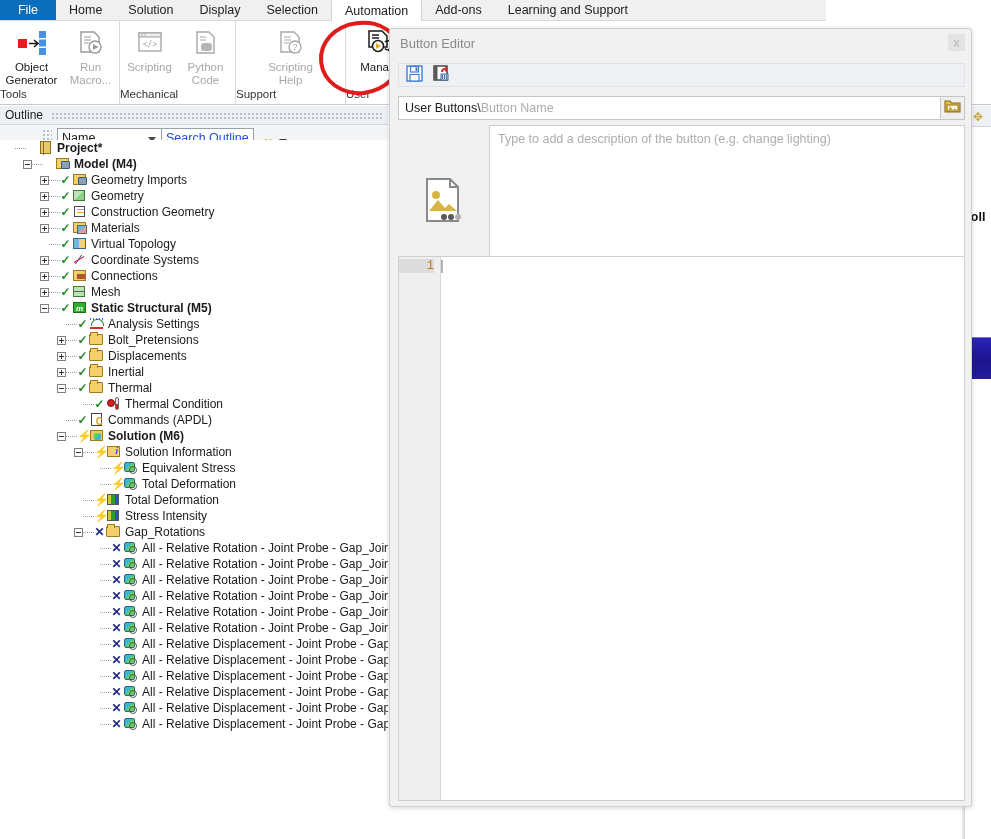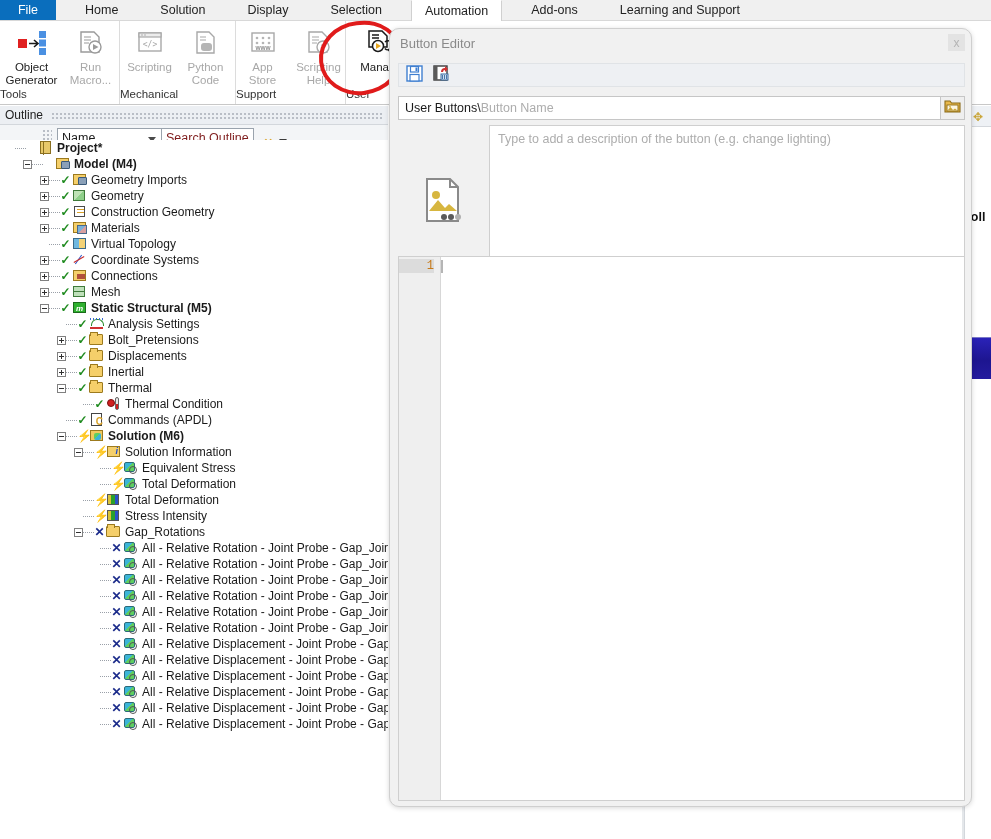--- a/index.html
+++ b/index.html
@@ -9,24 +9,24 @@
     background: #ffffff;
     font-family: "Liberation Sans", sans-serif;
     font-size: 12px;
     color: #1a1a1a;
     overflow: hidden;
   }
   #app { position: relative; width: 991px; height: 839px; }
 
   
   .tabstrip {
-    position: absolute; left: 0; top: 0; width: 991px; height: 21px;
+    position: absolute; left: 0; top: 0; width: 826px; height: 21px;
     background: #f0f0f0;
     border-bottom: 1px solid #d8d8d8;
-    display: flex; align-items: stretch; gap: 16px;
+    display: flex; align-items: stretch;
   }
   .tab {
     display: flex; align-items: center; justify-content: center;
     padding: 0 13px; font-size: 12.5px; color: #222;
     cursor: default; white-space: nowrap;
   }
   .tab.file {
     background: #0a6ebd; color: #fff; min-width: 56px; font-weight: 400;
   }
   .tab.active {
@@ -102,21 +102,21 @@
   }
   .combo .caret {
     position: absolute; right: 5px; top: 8px;
     border-left: 4px solid transparent; border-right: 4px solid transparent;
     border-top: 5px solid #4a4a4a;
   }
   .srch {
     width: 92px; height: 20px; background: #fff;
     border: 1px solid #9aa3ad; border-left: none;
     display: flex; align-items: center; padding-left: 4px;
-    font-size: 12.5px; color: #7f1d1d;
+    font-size: 12.5px; color: #1d4ed8;
   }
   .chev {
     margin-left: 8px; color: #d9a227; font-size: 15px; line-height: 10px;
     font-weight: bold;
   }
   .minicaret {
     margin-left: 4px; margin-top: 6px;
     border-left: 4px solid transparent; border-right: 4px solid transparent;
     border-top: 5px solid #3a3a3a;
   }
@@ -343,21 +343,21 @@
   }
   .divider-v {
     position: absolute; left: 962px; top: 106px; width: 2px; height: 733px;
     background: #e4e7ea;
   }
 
   
   .dialog {
     position: absolute; left: 389px; top: 28px; width: 583px; height: 779px;
     background: #f1f1f1; border: 1px solid #cfcfcf;
-    border-radius: 10px;
+    border-radius: 3px;
     box-shadow: 0 1px 5px rgba(0,0,0,.16);
   }
   .dlg-title {
     position: absolute; left: 0; top: 0; width: 100%; height: 28px;
     display: flex; align-items: center;
   }
   .dlg-title .t {
     margin-left: 10px; font-size: 13px; color: #8a8a8a;
   }
   .dlg-close {
@@ -508,35 +508,20 @@
         </div>
       </div>
       <div class="gname">Mechanical</div>
     </div>
 
     <div class="rgroup sep" style="left:236px; width:110px;">
       <div class="items">
         <div class="rbtn disabled">
           <div class="ico">
             <svg width="28" height="26" viewBox="0 0 28 26">
-              <rect x="3" y="3" width="22" height="18" fill="#fff" stroke="#a8a8a8" stroke-width="1.4"></rect>
-              <circle cx="8" cy="8" r="1.3" fill="#b5b5b5"></circle>
-                <circle cx="14" cy="8" r="1.3" fill="#b5b5b5"></circle>
-                <circle cx="20" cy="8" r="1.3" fill="#b5b5b5"></circle>
-              <circle cx="8" cy="13" r="1.3" fill="#b5b5b5"></circle>
-                <circle cx="14" cy="13" r="1.3" fill="#b5b5b5"></circle>
-                <circle cx="20" cy="13" r="1.3" fill="#b5b5b5"></circle>
-              <text x="14" y="20" font-size="6.5" fill="#8f8f8f" text-anchor="middle" font-weight="bold">www</text>
-            </svg>
-          </div>
-          <div class="lbl"><span>App</span><br><span>Store</span></div>
-        </div>
-        <div class="rbtn disabled">
-          <div class="ico">
-            <svg width="28" height="26" viewBox="0 0 28 26">
               <path d="M4 2 H17 L22 7 V22 H4 Z" fill="#fff" stroke="#a8a8a8" stroke-width="1.4"></path>
               <path d="M7 7 H14 M7 10 H14 M7 13 H12" stroke="#a8a8a8" stroke-width="1.2"></path>
               <circle cx="18" cy="17" r="6" fill="#fff" stroke="#a8a8a8" stroke-width="1.4"></circle>
               <text x="18" y="20" font-size="9" fill="#a8a8a8" text-anchor="middle">?</text>
             </svg>
           </div>
           <div class="lbl"><span>Scripting</span><br><span>Help</span></div>
         </div>
       </div>
       <div class="gname">Support</div>

